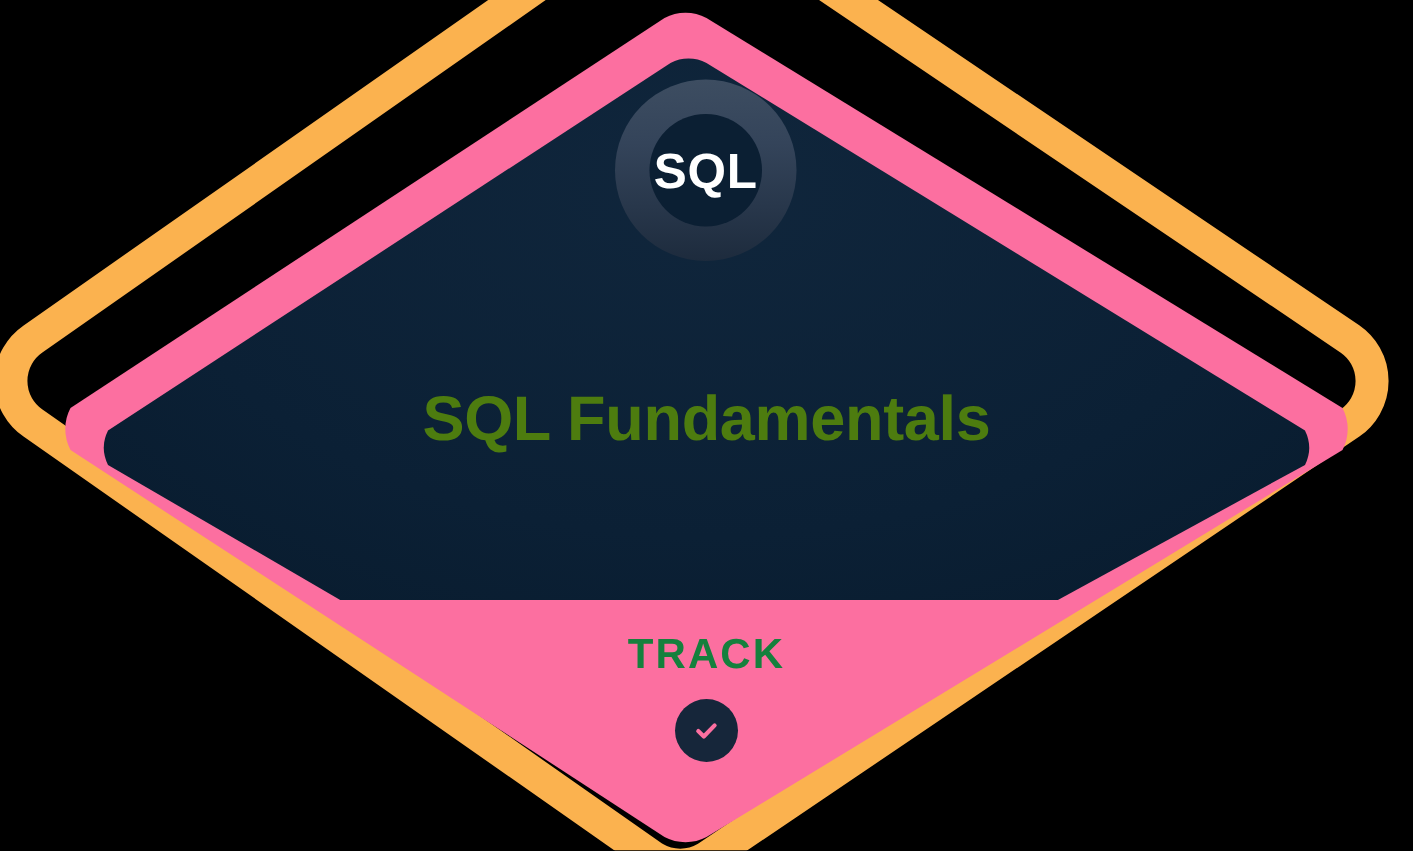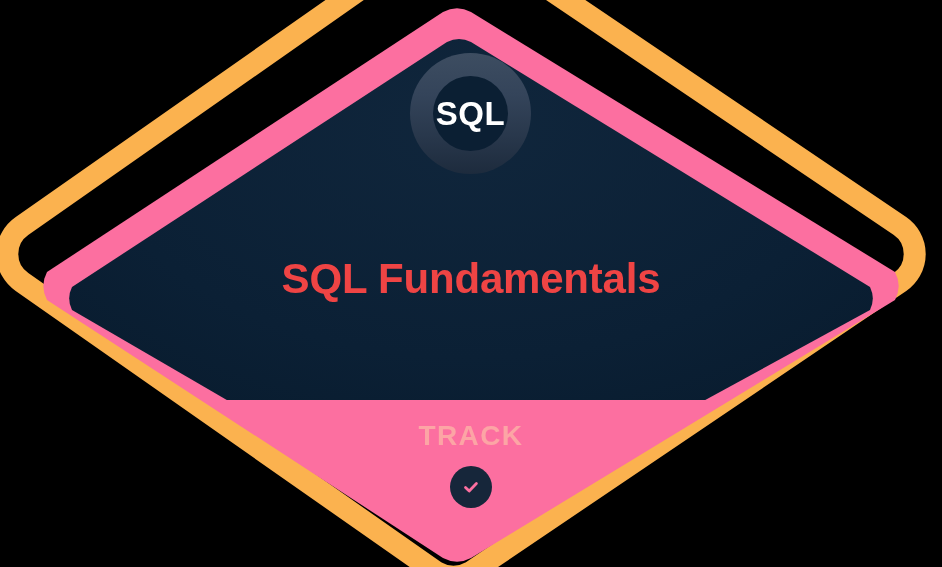--- a/index.html
+++ b/index.html
@@ -72,38 +72,38 @@
     font-family: "Liberation Sans", sans-serif;
   }
 
   
   .track-title {
     position: absolute;
     left: 0;
     top: 255px;
     width: 942px;
     text-align: center;
-    color: #ef4444;
+    color: #4d7c0f;
     font-size: 42px;
     font-weight: 700;
     letter-spacing: -0.2px;
     font-family: "Liberation Sans", sans-serif;
     white-space: nowrap;
   }
 
   
   .status-block {
     position: absolute;
     left: 0;
     top: 419px;
     width: 942px;
     text-align: center;
   }
   .status-line {
-    color: #fca5a5;
+    color: #15803d;
     font-size: 28px;
     font-weight: 600;
     letter-spacing: 1.4px;
     line-height: 34px;
     font-family: "Liberation Sans", sans-serif;
   }
   .check-badge {
     margin: 13px auto 0 auto;
     width: 42px;
     height: 42px;

